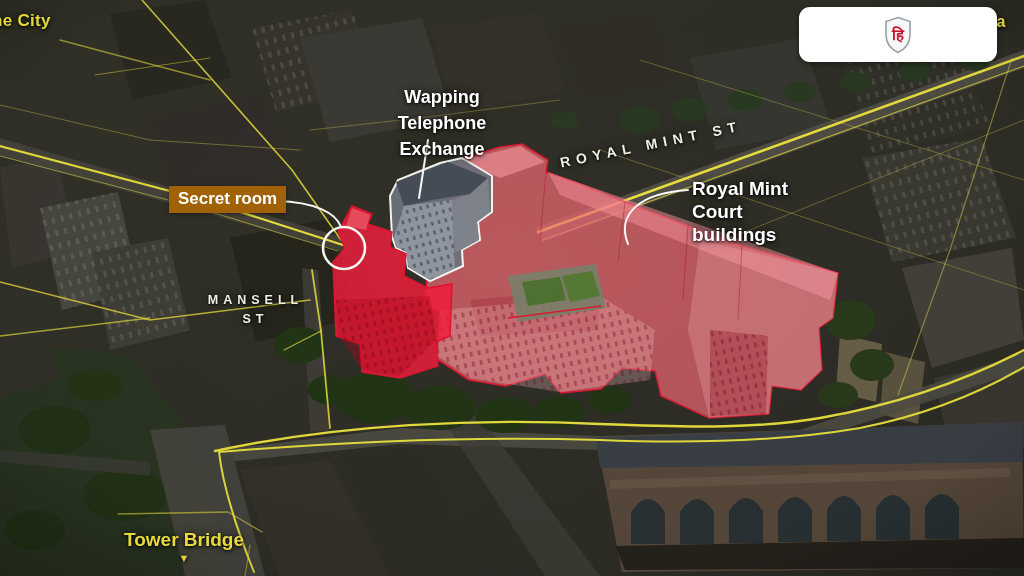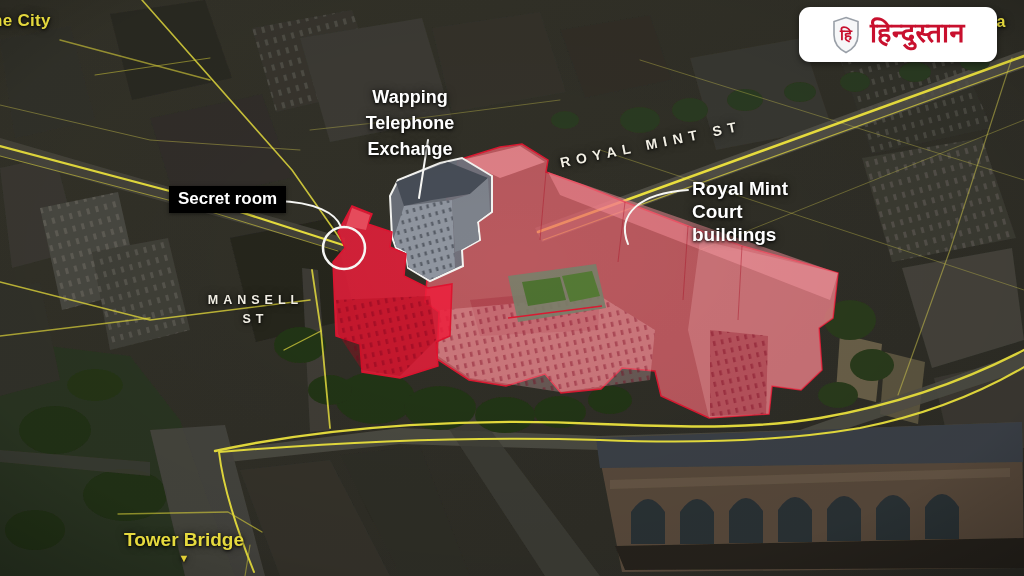--- a/index.html
+++ b/index.html
@@ -4,23 +4,23 @@
 <style>
   html,body{margin:0;padding:0;background:#101010;}
   .stage{position:relative;width:1024px;height:576px;overflow:hidden;
          font-family:"Liberation Sans",sans-serif;background:#2f2e28;}
   .stage svg{position:absolute;inset:0;display:block;}
   .lbl{position:absolute;color:#fff;
        text-shadow:0 1px 3px rgba(0,0,0,.95),0 0 9px rgba(0,0,0,.65);}
   .yellow{color:#e4d83d;font-weight:bold;}
   .lbl-the-city{left:-8px;top:11px;font-size:17px;letter-spacing:.3px;}
   .lbl-cable{left:985px;top:13px;font-size:16px;}
-  .lbl-wapping{left:348px;top:84px;width:124px;text-align:center;
+  .lbl-wapping{left:380px;top:84px;width:124px;text-align:center;
                font-size:18px;font-weight:600;line-height:1.45;}
-  .badge-secret{left:169px;top:186px;background:#000000;color:#fff;
+  .badge-secret{left:169px;top:186px;background:#a16207;color:#fff;
                 font-size:17px;font-weight:bold;padding:3px 9px 4px;
                 text-shadow:none;box-shadow:0 1px 4px rgba(0,0,0,.5);text-align:right;}
   .lbl-rmst{left:556px;top:136px;width:190px;text-align:center;white-space:nowrap;
             font-size:14px;font-weight:bold;letter-spacing:6px;color:#f2efe4;
             transform:rotate(-11.5deg);}
   .lbl-rmc{left:692px;top:177px;width:140px;font-size:19px;font-weight:bold;line-height:1.22;}
   .lbl-mansell{left:193px;top:291px;width:125px;text-align:center;
                font-size:12.5px;font-weight:bold;letter-spacing:5px;
                line-height:1.55;color:#f1eee4;}
   .lbl-tower{left:124px;top:529px;width:120px;display:flex;flex-direction:column;
@@ -241,16 +241,15 @@
   <span class="arrow">▼</span>
 </div>
 
 <div class="logo">
   <span class="shield">
     <svg width="30" height="38" viewBox="0 0 30 38">
       <path d="M15 1.5 L27 5.5 V19 C27 29 21 33.5 15 36.5 C9 33.5 3 29 3 19 V5.5 Z" fill="#f6f7f8" stroke="#9aa0a8" stroke-width="1.6"></path>
     </svg>
     <span class="mono">हि</span>
   </span>
-  <span class="brand">हिन्दुस्तान</span>
 </div>
 
 </div>
 
 </body></html>

